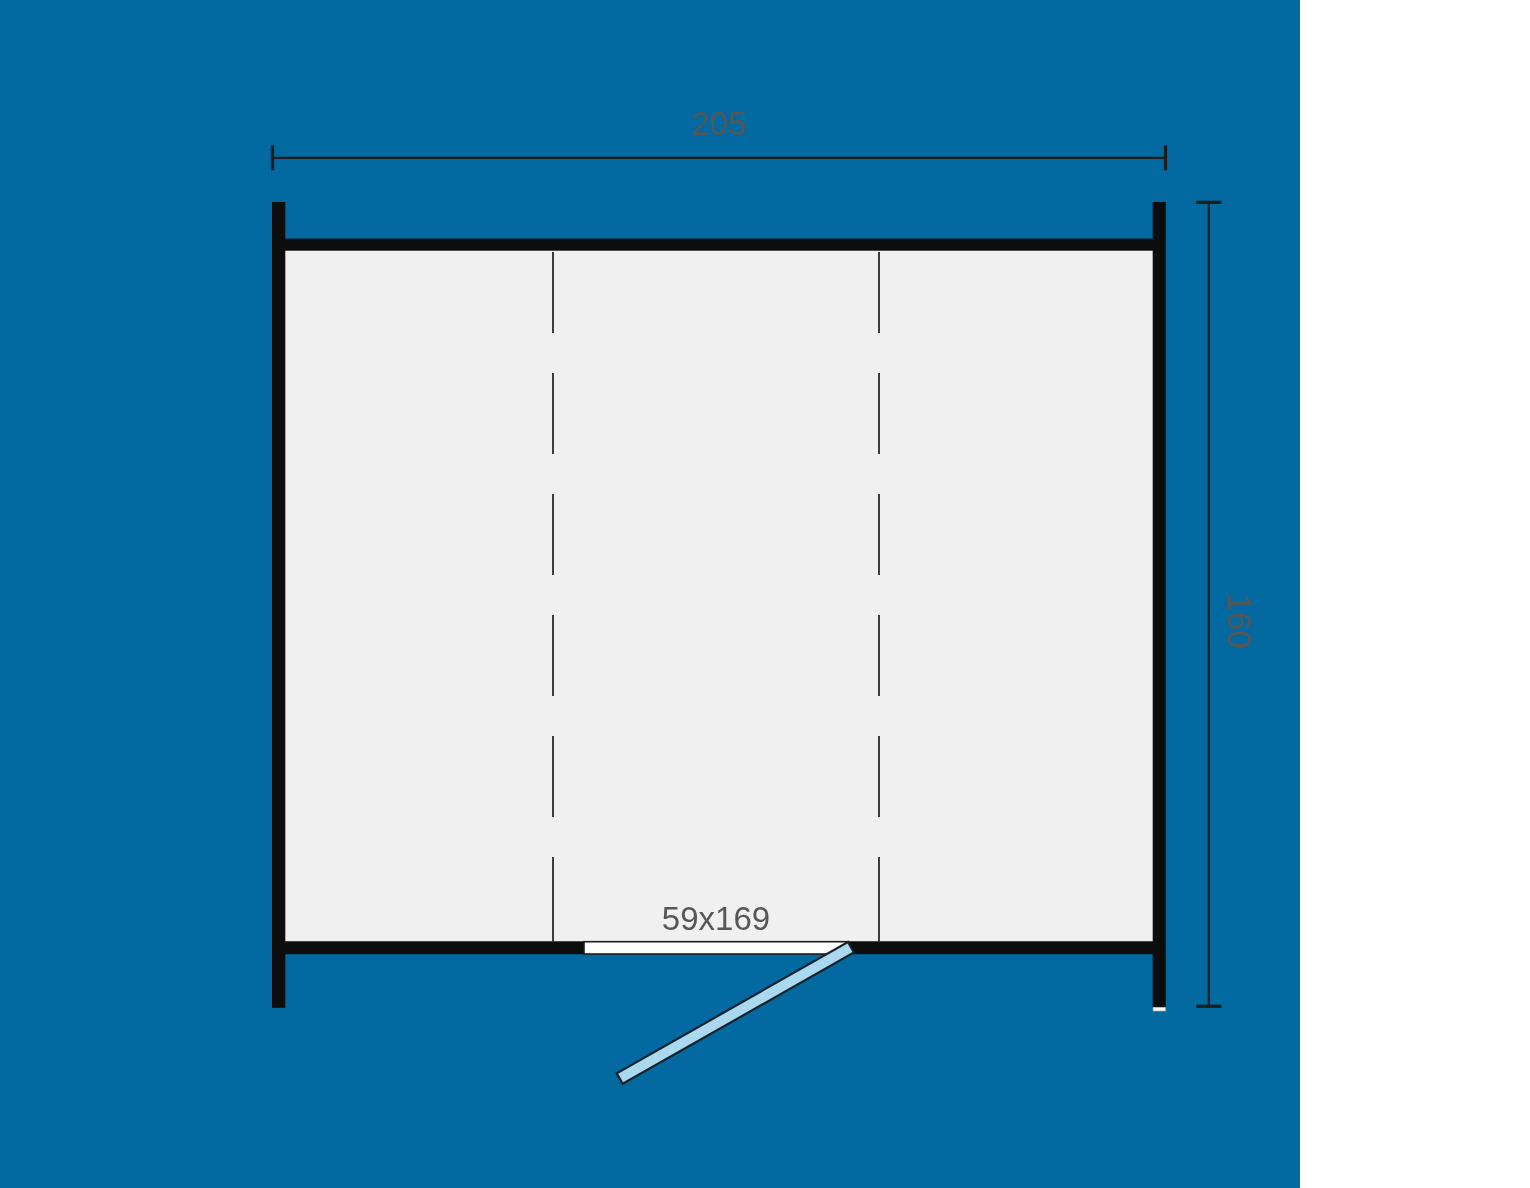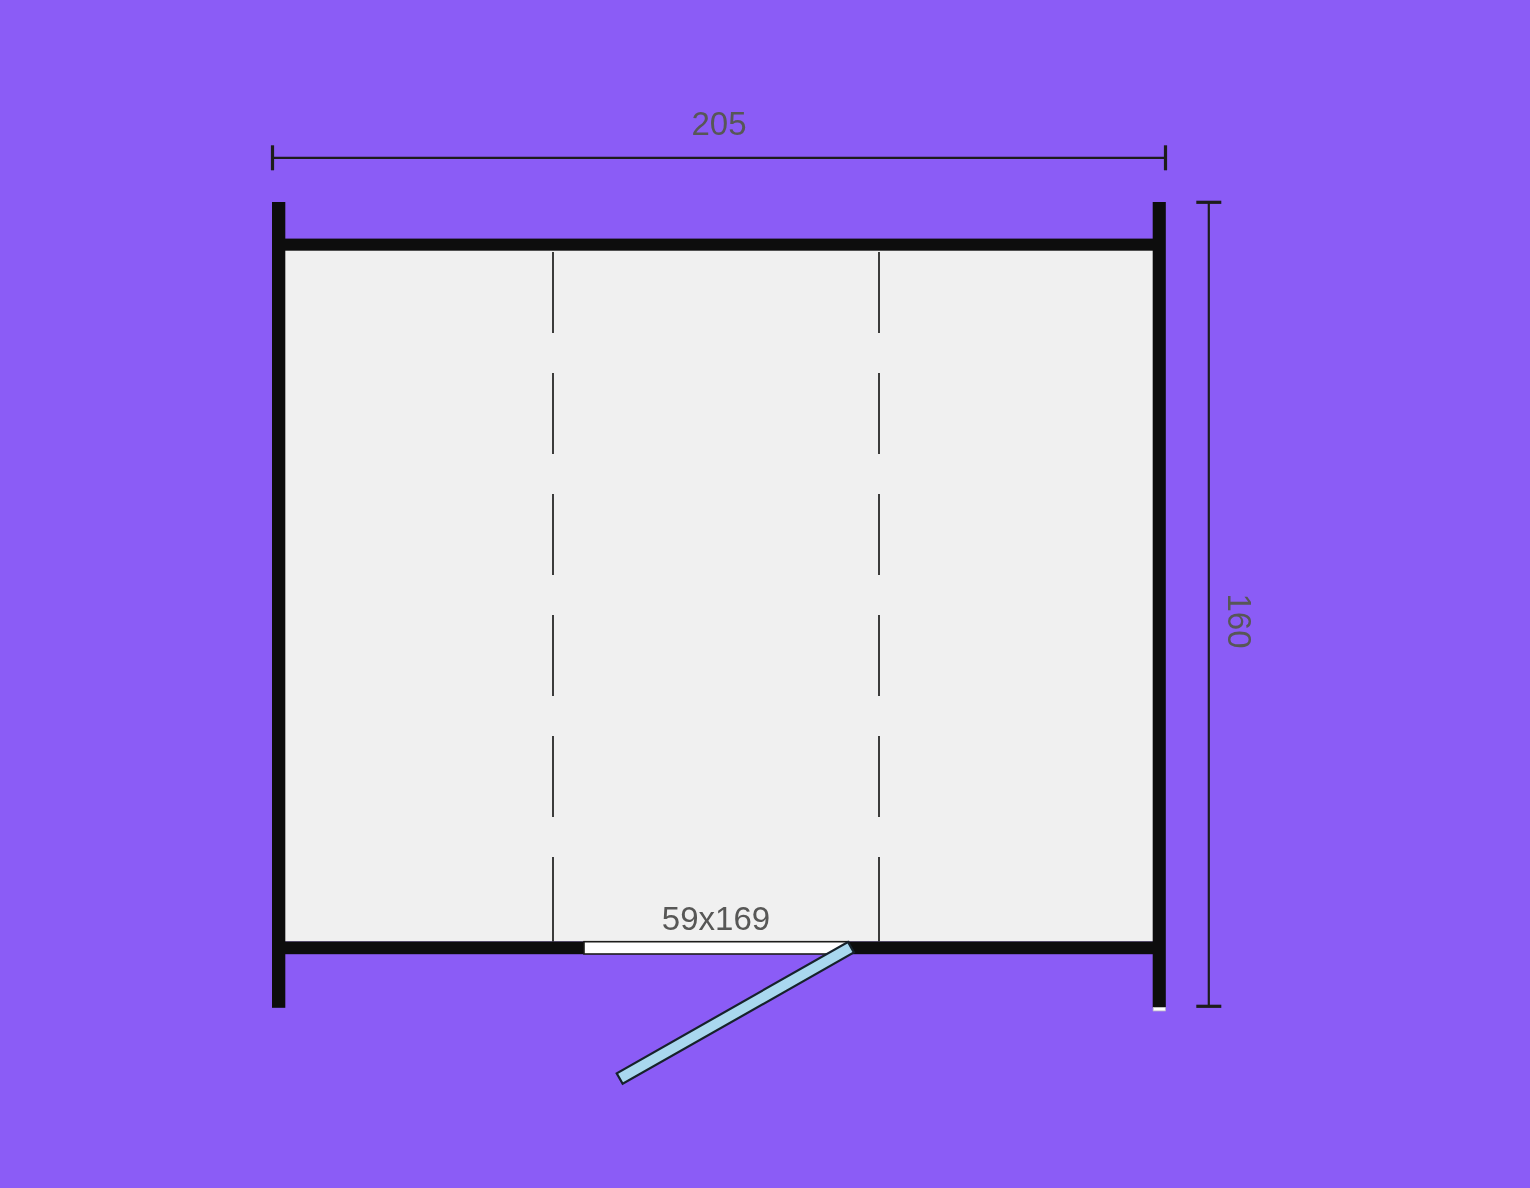--- a/index.html
+++ b/index.html
@@ -1,16 +1,16 @@
 <!DOCTYPE html>
 <html><head>
 <meta charset="utf-8">
 <style>
   html,body{margin:0;padding:0;background:#ffffff;}
-  .canvas{position:relative;width:1530px;height:1188px;background:#8b5cf6;overflow:hidden;}
+  .canvas{position:relative;width:1300px;height:1188px;background:#0369a1;overflow:hidden;}
   svg{display:block;}
   text{font-family:"Liberation Sans", sans-serif;fill:#575756;}
 </style>
 </head>
 <body>
 <div class="canvas">
 <svg width="1530" height="1188" viewBox="0 0 1530 1188" xmlns="http://www.w3.org/2000/svg">
 
   <rect x="285" y="250" width="868" height="691.5" fill="#f0f0f0"></rect>
 

